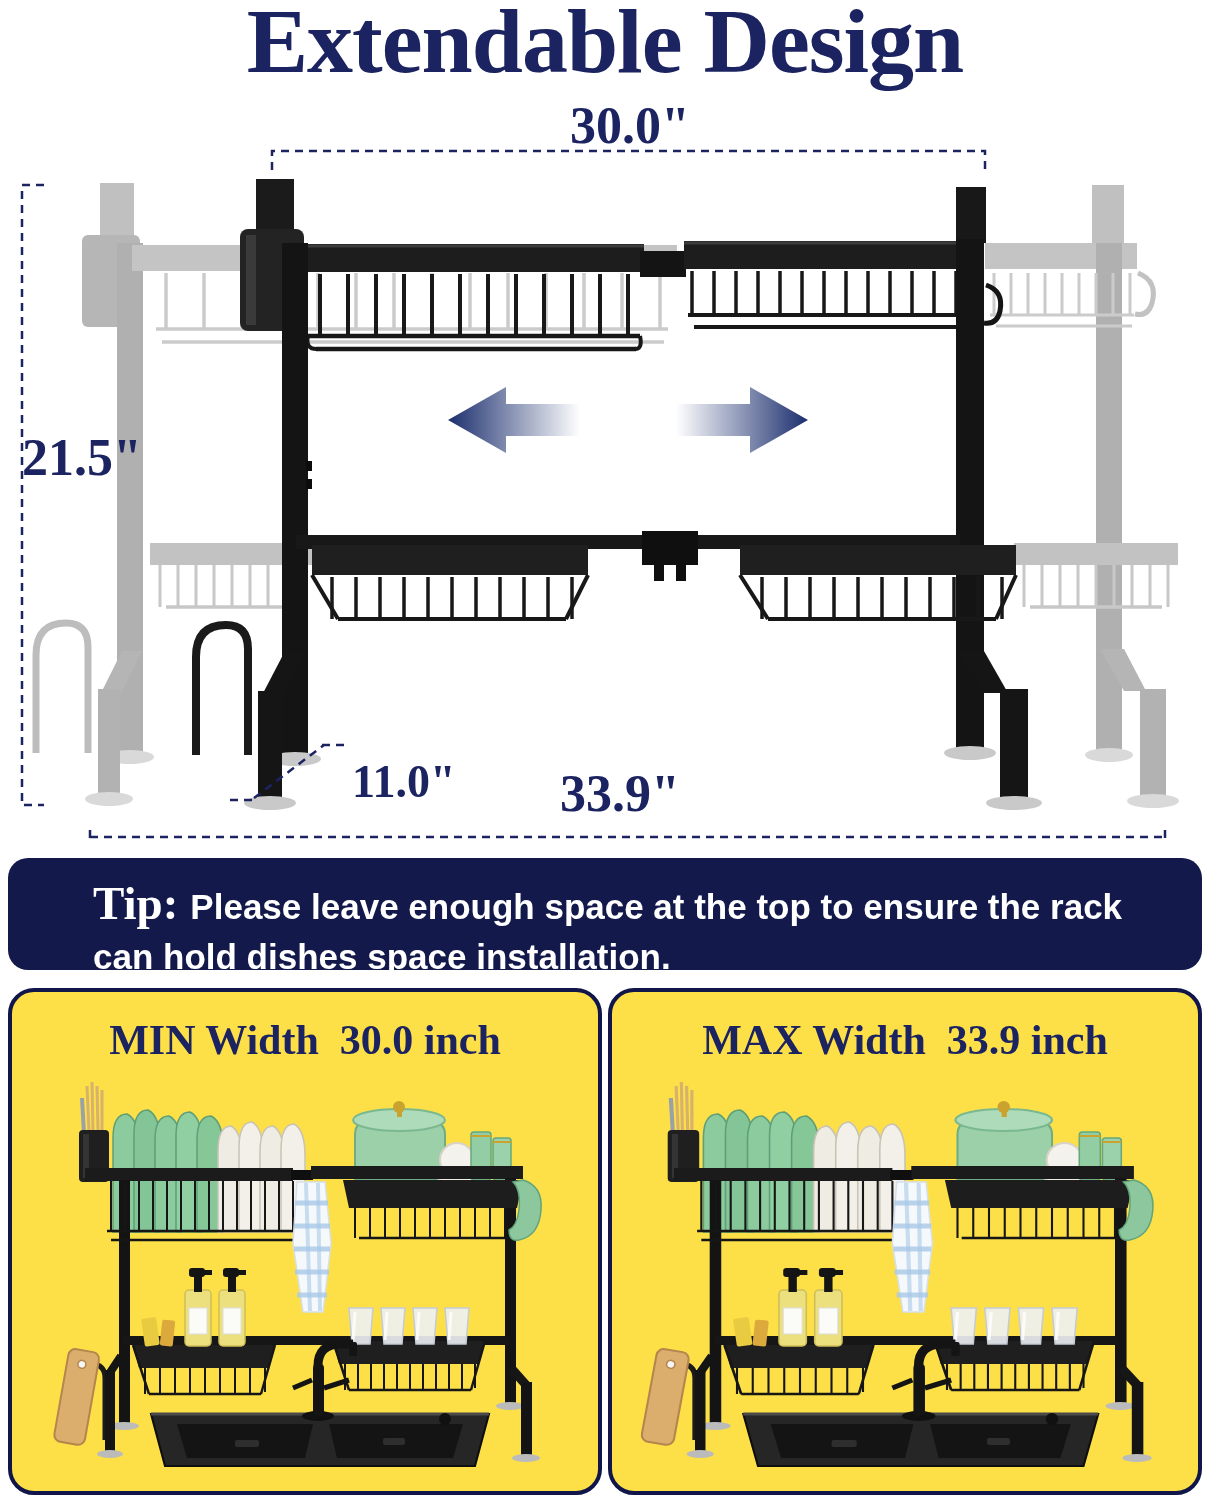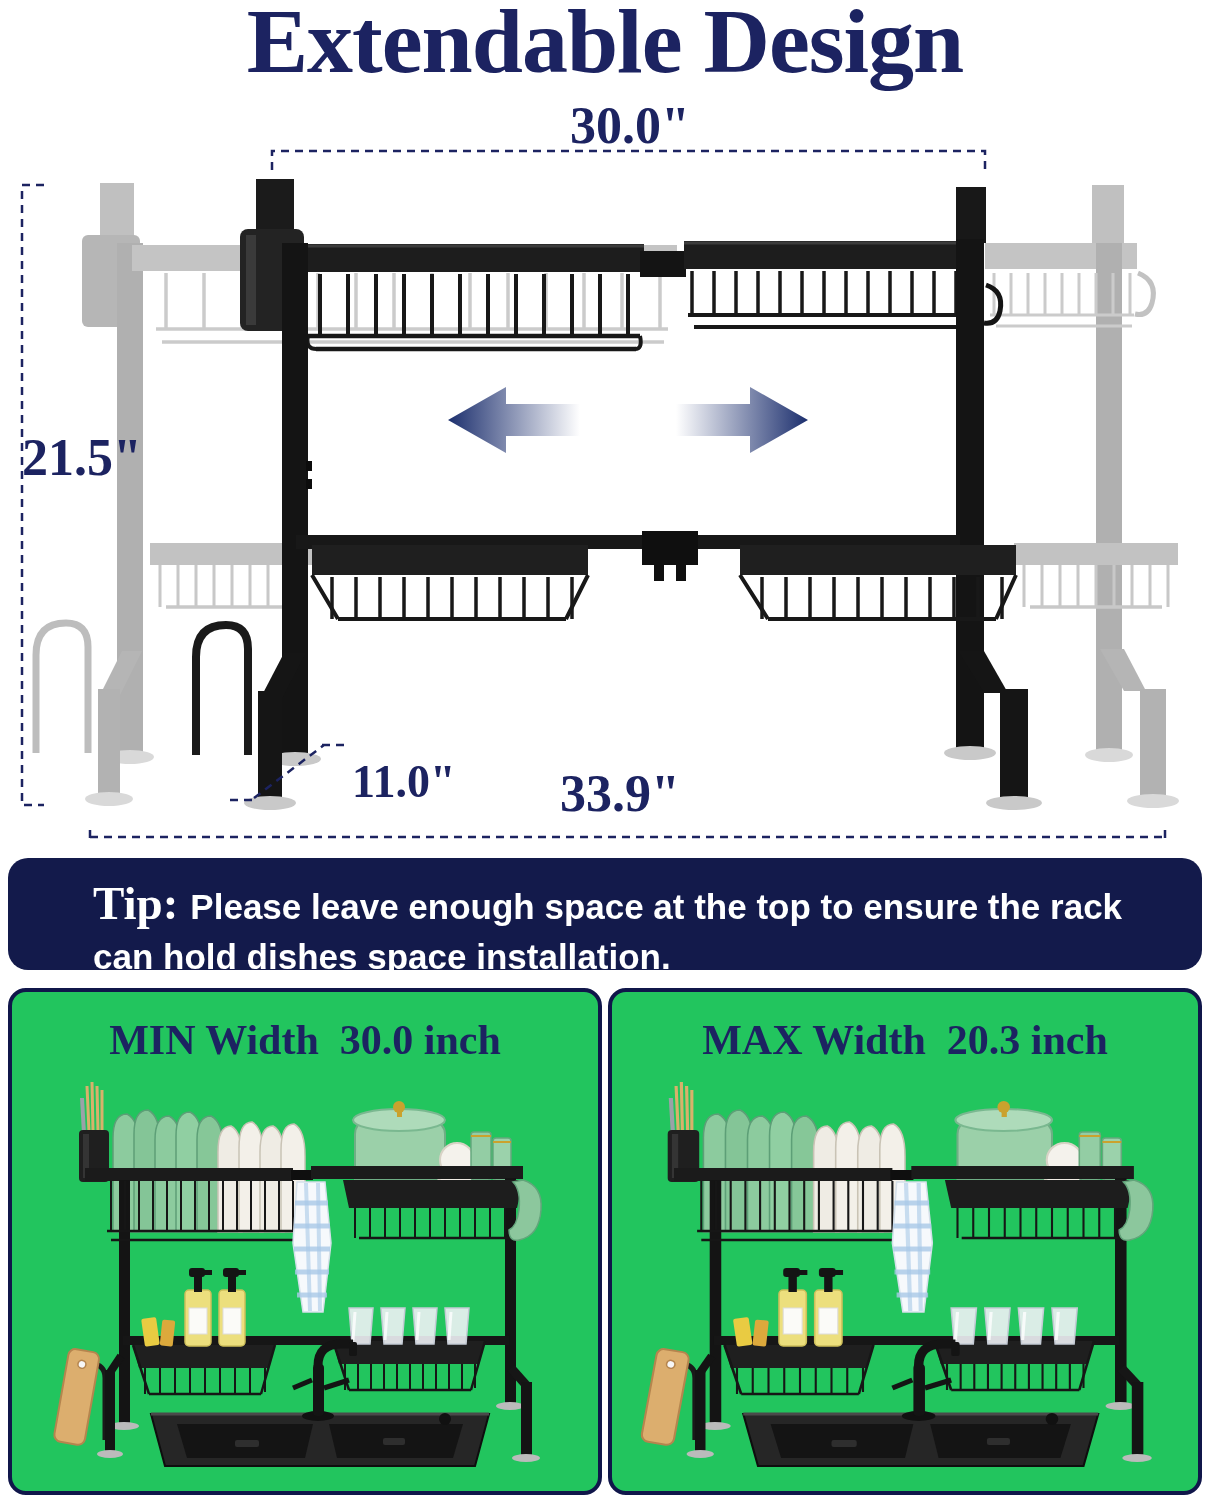--- a/index.html
+++ b/index.html
@@ -7,22 +7,22 @@
         font-family:"Liberation Serif",serif;}
   .page-title{position:absolute;left:0;top:-12px;width:1210px;margin:0;text-align:center;
         font-family:"Liberation Serif",serif;font-weight:bold;font-size:92px;color:#1c2361;
         letter-spacing:-1px;}
   .diagram-svg{position:absolute;left:0;top:93px;}
   .tip-banner{position:absolute;left:8px;top:858px;width:1194px;height:112px;background:#131a4b;
         border-radius:20px;color:#ffffff;box-sizing:border-box;}
   .tip-banner p{margin:14px 0 0 85px;width:1078px;font-family:"Liberation Sans",sans-serif;
         font-weight:bold;font-size:35px;line-height:1.32;}
   .tip-label{font-family:"Liberation Serif",serif;font-weight:bold;font-size:47px;margin-right:12px;}
-  .panel{position:absolute;top:988px;width:594px;height:507px;background:#22c55e;
-        border:4px solid #10164a;border-radius:18px;box-sizing:border-box;}
+  .panel{position:absolute;top:988px;width:594px;height:507px;background:#fde047;
+        border:4px solid #10164a;border-radius:26px;box-sizing:border-box;}
   .panel-min{left:8px;}
   .panel-max{left:608px;}
   .panel h2{margin:24px 0 0 0;text-align:center;font-family:"Liberation Serif",serif;
         font-weight:bold;font-size:42px;color:#1c2361;white-space:pre;}
   .panel-photo{display:block;margin:4px auto 0 auto;}
   .dim-text{font-family:"Liberation Serif",serif;font-weight:bold;fill:#1c2361;}
   .hidden-defs{position:absolute;width:0;height:0;overflow:hidden;}
 </style>
 </head>
 <body>
@@ -272,19 +272,19 @@
   </div>
 
   <section class="panel panel-min">
     <h2>MIN Width  30.0 inch</h2>
     <svg class="panel-photo" width="560" height="400" viewBox="0 0 560 400" xmlns="http://www.w3.org/2000/svg">
       <use href="#rack-scene"></use>
     </svg>
   </section>
 
   <section class="panel panel-max">
-    <h2>MAX Width  20.3 inch</h2>
+    <h2>MAX Width  33.9 inch</h2>
     <svg class="panel-photo" width="560" height="400" viewBox="0 0 560 400" xmlns="http://www.w3.org/2000/svg">
       <use href="#rack-scene" transform="matrix(1.05,0,0,1,-14,0)"></use>
     </svg>
   </section>
 
 </div>
 
 </body></html>

